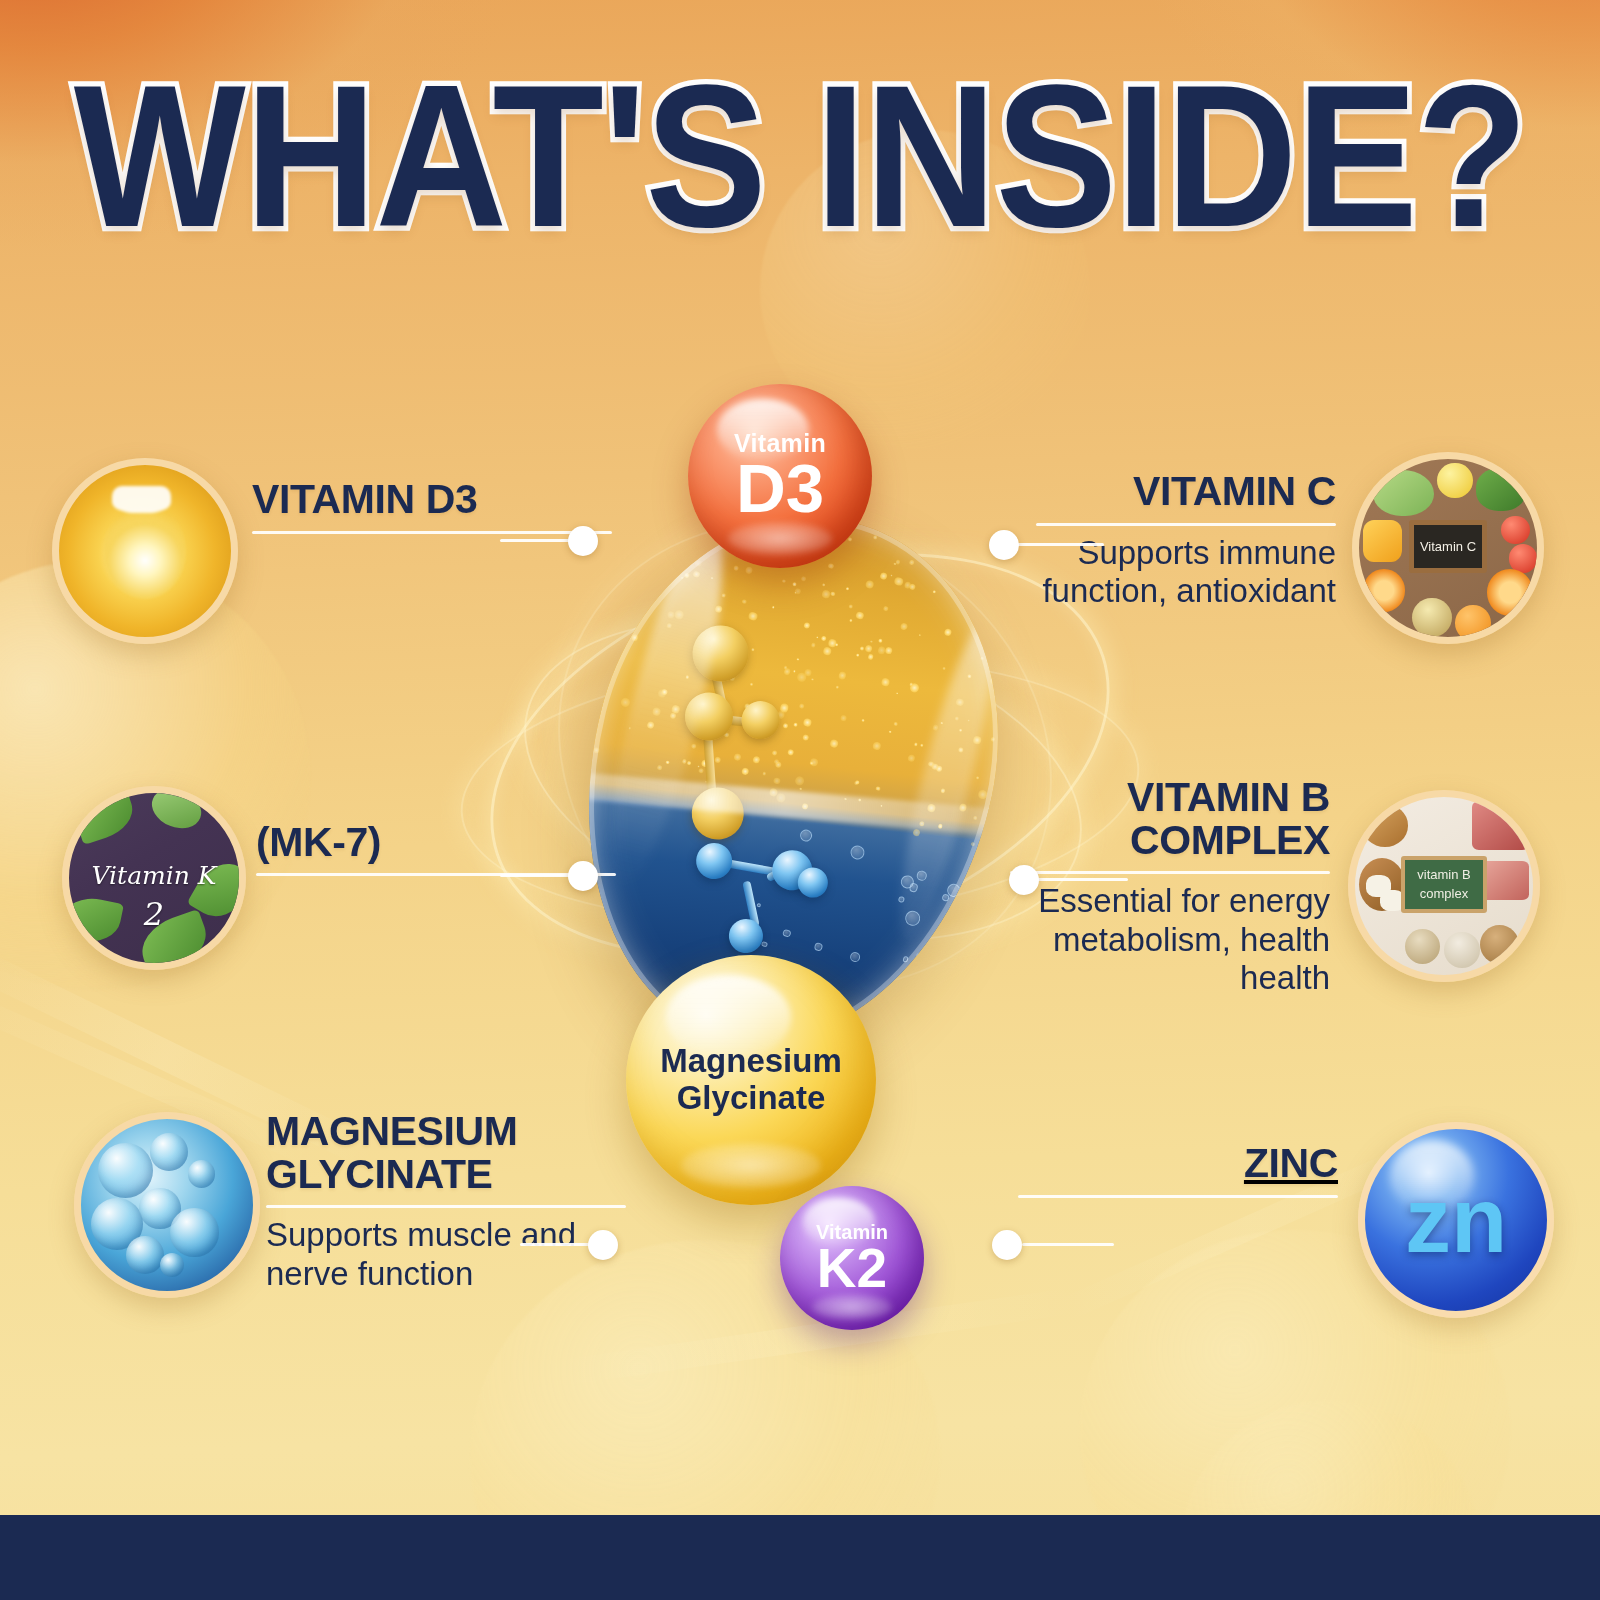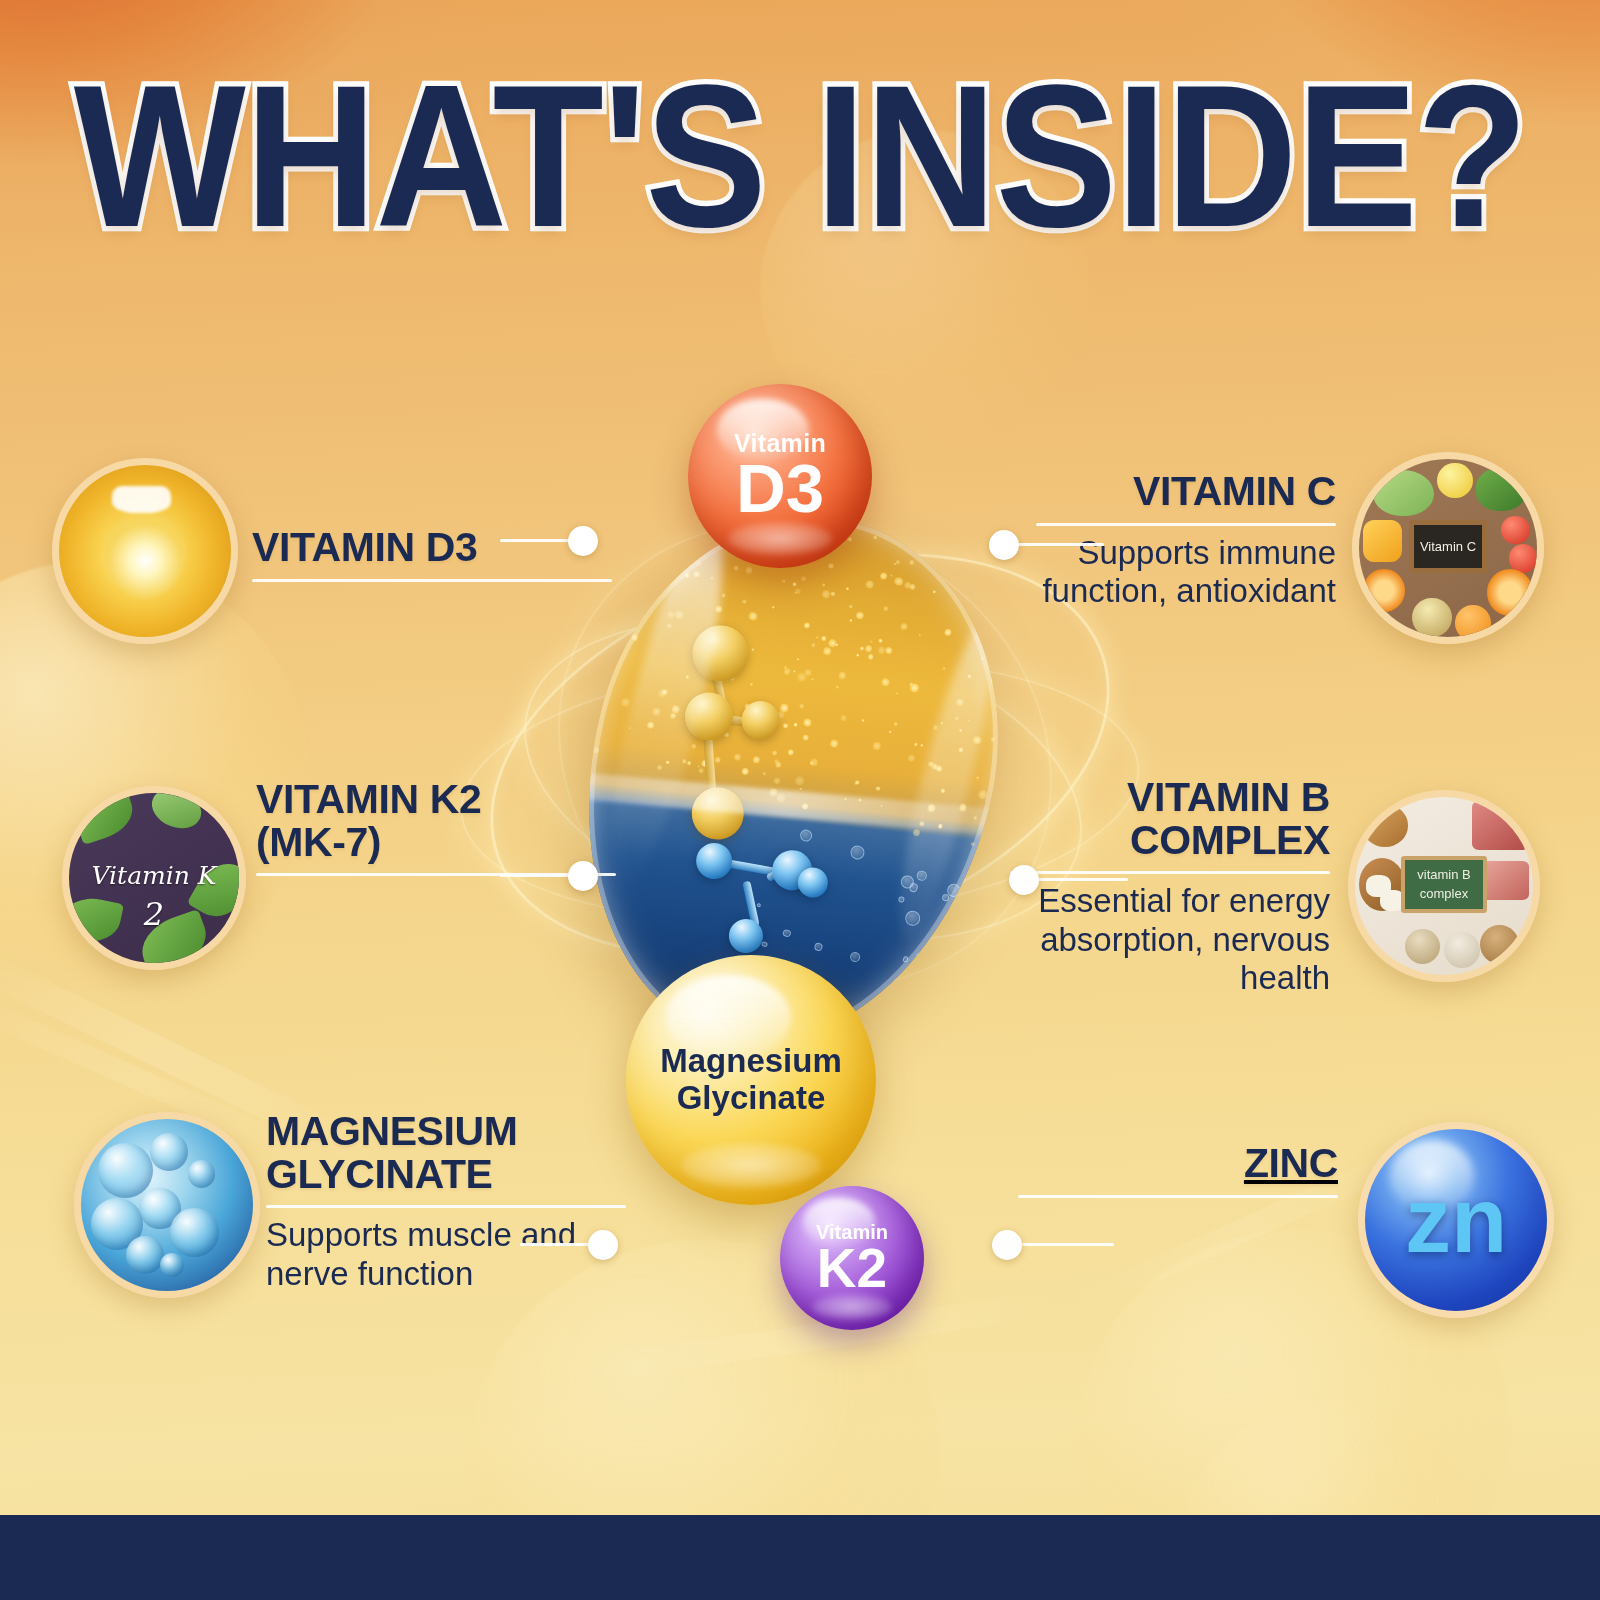--- a/index.html
+++ b/index.html
@@ -586,41 +586,41 @@
 
 <div class="sphere sphere-k2">
   <div class="gloss"></div>
   <div class="gloss-b"></div>
   <div class="lbl-sm">Vitamin</div>
   <div class="lbl-lg">K2</div>
 </div>
 
 <div class="item">
   <div class="icon-circle art-oil" style="left:52px; top:458px; width:186px; height:186px;"></div>
-  <div class="txt-block left" style="left:252px; top:478px; width:360px;margin-top:48px;">
+  <div class="txt-block left" style="left:252px; top:478px; width:360px;">
     <div class="head">VITAMIN D3</div>
     <div class="rule"></div>
   </div>
   <div class="connector" style="left:500px; top:539px; width:95px;"></div>
   <div class="dot" style="left:568px; top:526px;"></div>
 </div>
 
 <div class="item">
   <div class="icon-circle art-chalk-k" style="left:62px; top:786px; width:184px; height:184px;">
     <div class="leaf" style="left:4%;  top:2%;  width:34%; height:24%; transform:rotate(-18deg);"></div>
     <div class="leaf" style="left:48%; top:-2%; width:30%; height:22%; transform:rotate(22deg); border-radius:50%; background:linear-gradient(140deg,#9fd07a,#5f9b3d);"></div>
     <div class="leaf" style="left:-4%; top:62%; width:34%; height:26%; transform:rotate(12deg);"></div>
     <div class="leaf" style="left:42%; top:74%; width:40%; height:28%; transform:rotate(-20deg);"></div>
     <div class="leaf" style="left:76%; top:40%; width:28%; height:34%; transform:rotate(30deg);"></div>
     <div class="kt">Vitamin K</div>
     <div class="kn">2</div>
   </div>
   <div class="txt-block left" style="left:256px; top:778px; width:360px;">
     <div class="head">
-      <span>VITAMIN K2</span><br>
+      <br>
       <span>(MK-7)</span>
     </div>
     <div class="rule"></div>
   </div>
   <div class="connector" style="left:500px; top:874px; width:95px;"></div>
   <div class="dot" style="left:568px; top:861px;"></div>
 </div>
 
 <div class="item">
   <div class="icon-circle art-mgbubbles" style="left:74px; top:1112px; width:186px; height:186px;">
@@ -683,21 +683,21 @@
       <span>vitamin B</span>
       <span>complex</span>
     </div>
   </div>
   <div class="txt-block right" style="left:1010px; top:776px; width:320px;">
     <div class="head">
       <span>VITAMIN B</span><br>
       <span>COMPLEX</span>
     </div>
     <div class="rule"></div>
-    <div class="desc">Essential for energy absorption, nervous health</div>
+    <div class="desc">Essential for energy metabolism, health health</div>
   </div>
   <div class="connector" style="left:1036px; top:878px; width:92px;"></div>
   <div class="dot" style="left:1009px; top:865px;"></div>
 </div>
 
 <div class="item">
   <div class="icon-circle art-zn" style="left:1358px; top:1122px; width:196px; height:196px; border-color:#f9dcae;">
     <div class="znt">zn</div>
   </div>
   <div class="txt-block right" style="left:1018px; top:1142px; width:320px;text-decoration:underline;">

